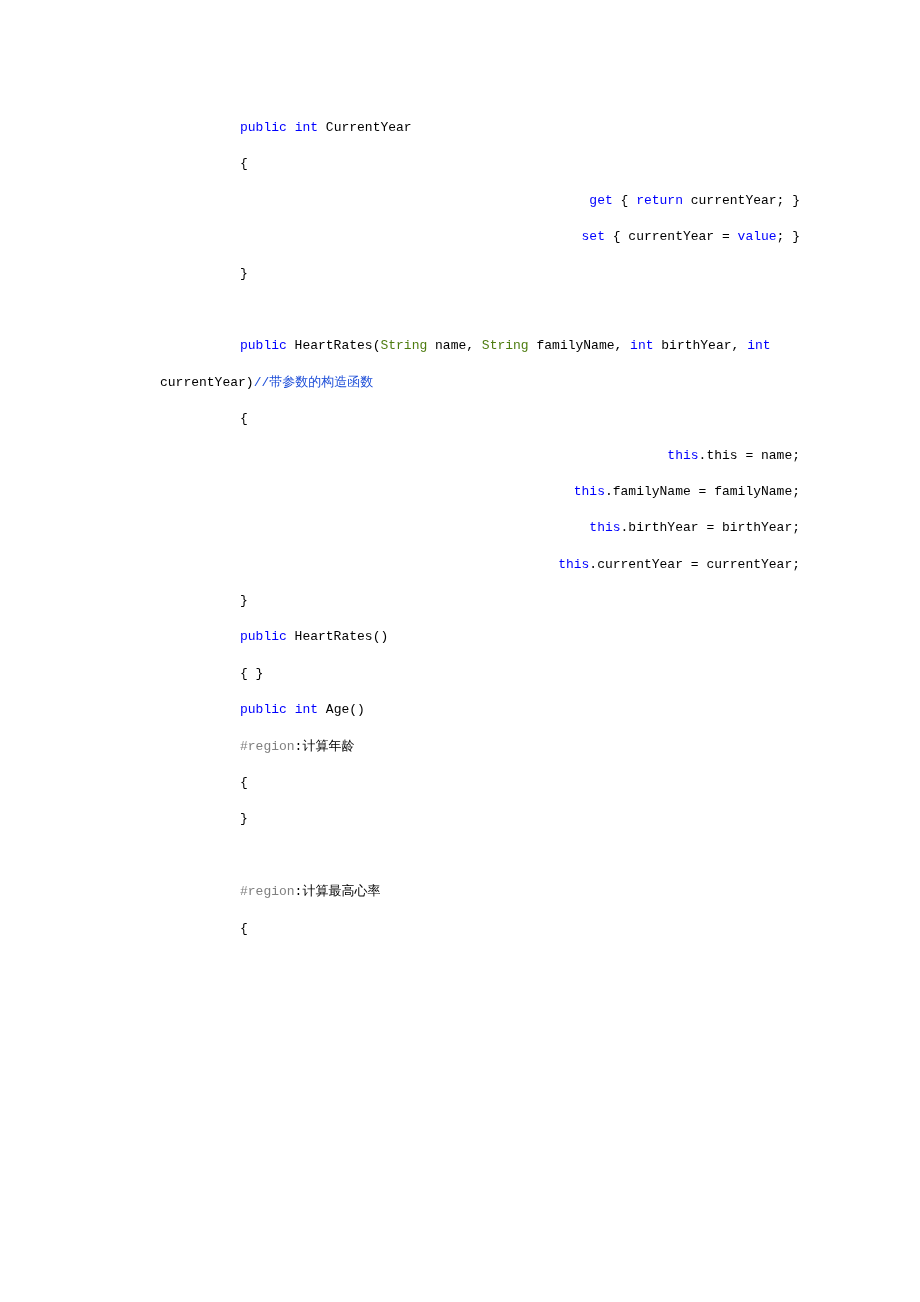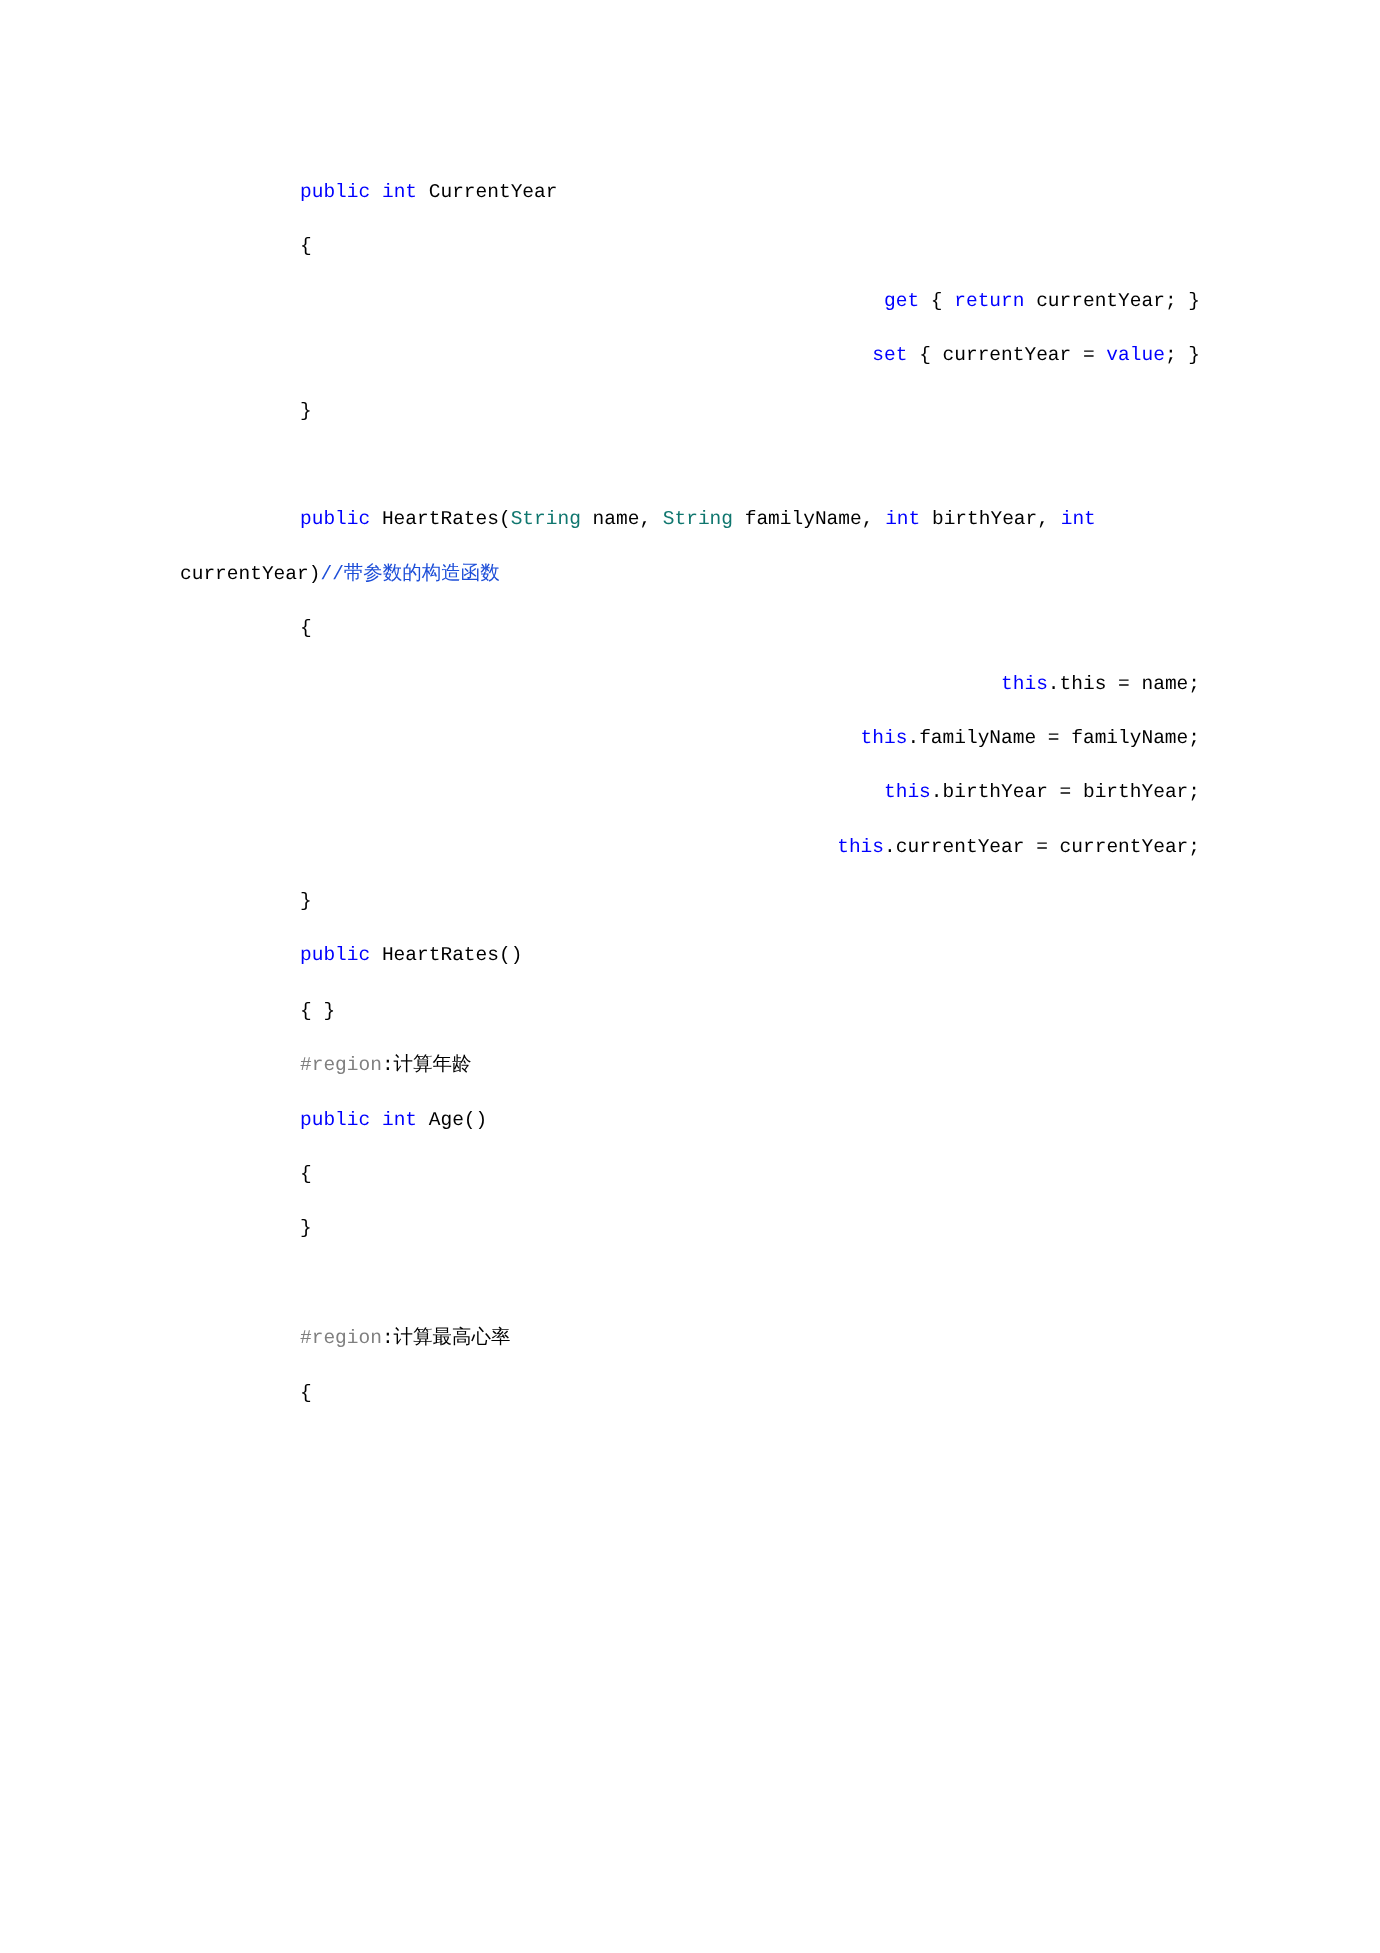--- a/index.html
+++ b/index.html
@@ -7,27 +7,28 @@
     padding: 0;
     background: #ffffff;
     width: 920px;
     font-family: "SimSun", "宋体", "Courier New", monospace;
     font-size: 13px;
     line-height: 2.8;
     color: #000000;
   }
   .page {
     padding: 110px 120px 60px 120px;
+    margin-left: 40px;
   }
   .code-line {
     white-space: pre-wrap;
     word-wrap: break-word;
   }
   .kw { color: #0000ff; }
-  .type { color: #0f766e; font-family: Liberation Mono, monospace; }
+  .type { color: #4d7c0f; font-family: Liberation Mono, monospace; }
   .comment { color: #1d4ed8; }
   .pp { color: #808080; }
   .txt { color: #000000; }
   .indent1 { padding-left: 80px; }
   .indent2 { padding-left: 110px; text-align: right; }
   .wrapped { padding-left: 0px; }
   .blank { height: 2.8em; }
 </style>
 </head>
 <body>
@@ -43,21 +44,21 @@
       <div class="code-line indent1"><span class="kw">public</span><span class="txt"> HeartRates(</span><span class="type">String</span><span class="txt"> name, </span><span class="type">String</span><span class="txt"> familyName, </span><span class="kw">int</span><span class="txt"> birthYear, </span><span class="kw">int</span><span class="txt"> </span></div>
       <div class="code-line wrapped"><span class="txt">currentYear)</span><span class="comment">//带参数的构造函数</span></div>
       <div class="code-line indent1"><span class="txt">{</span></div>
       <div class="code-line indent2"><span class="kw">this</span><span class="txt">.this = name;</span></div>
       <div class="code-line indent2"><span class="kw">this</span><span class="txt">.familyName = familyName;</span></div>
       <div class="code-line indent2"><span class="kw">this</span><span class="txt">.birthYear = birthYear;</span></div>
       <div class="code-line indent2"><span class="kw">this</span><span class="txt">.currentYear = currentYear;</span></div>
       <div class="code-line indent1"><span class="txt">}</span></div>
       <div class="code-line indent1"><span class="kw">public</span><span class="txt"> HeartRates()</span></div>
       <div class="code-line indent1"><span class="txt">{ }</span></div>
+      <div class="code-line indent1"><span class="kw">public</span><span class="txt"> </span><span class="kw">int</span><span class="txt"> Age()</span></div>
       <div class="code-line indent1"><span class="pp">#region</span><span class="txt">:计算年龄</span></div>
-      <div class="code-line indent1"><span class="kw">public</span><span class="txt"> </span><span class="kw">int</span><span class="txt"> Age()</span></div>
       <div class="code-line indent1"><span class="txt">{</span></div>
       <div class="code-line indent1"><span class="txt">}</span></div>
       <div class="code-line blank">&nbsp;</div>
       <div class="code-line indent1"><span class="pp">#region</span><span class="txt">:计算最高心率</span></div>
       <div class="code-line indent1"><span class="txt">{</span></div>
     </div>
 </div>
 
 </body></html>

